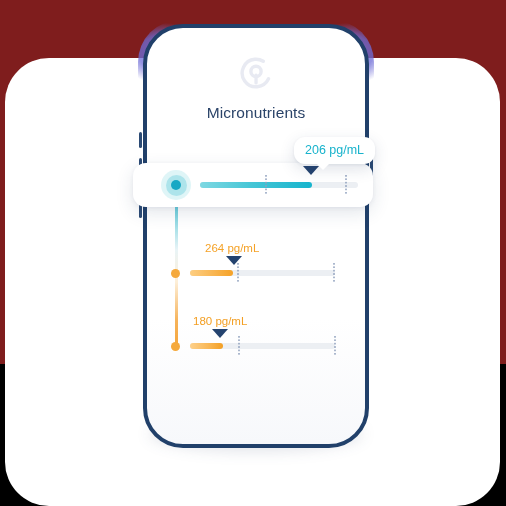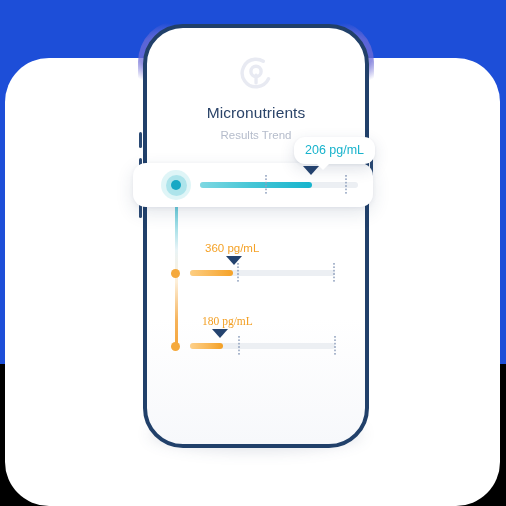--- a/index.html
+++ b/index.html
@@ -9,21 +9,21 @@
     width: 506px;
     height: 506px;
     overflow: hidden;
     font-family: "Liberation Sans", sans-serif;
   }
 
   #stage {
     position: relative;
     width: 506px;
     height: 364px;
-    background: #1d4ed8;
+    background: #7f1d1d;
   }
 
   
   .backdrop-card {
     position: absolute;
     left: 5px;
     top: 58px;
     width: 495px;
     height: 448px;
     background: #ffffff;
@@ -228,21 +228,20 @@
     <div class="phone-frame">
       <div class="screen">
 
         <svg class="brand-logo" viewBox="0 0 34 34">
           <path d="M17 3.2 A13.8 13.8 0 1 1 16.99 3.2" fill="none" stroke="#e8eaf2" stroke-width="3.4" stroke-linecap="round" stroke-dasharray="66 24" transform="rotate(115 17 17)"></path>
           <circle cx="17" cy="15.4" r="5.1" fill="none" stroke="#e8eaf2" stroke-width="3.4"></circle>
           <rect x="15.4" y="17.6" width="3.3" height="11" rx="1.6" fill="#e8eaf2"></rect>
         </svg>
 
         <p class="app-title">Micronutrients</p>
-        <p class="app-subtitle">Results Trend</p>
       </div>
     </div>
 
     <div class="side-btn b1"></div>
     <div class="side-btn b2"></div>
     <div class="side-btn b3"></div>
     <div class="side-btn right"></div>
   </div>
 
   <div class="connector"></div>
@@ -262,23 +261,23 @@
   <div class="tooltip">
     <span>206 pg/mL</span>
   </div>
 
   <div class="dot-ring-orange" style="left:171px; top:269px;"></div>
   <div class="track" style="left:190px; top:270px; width:145px;"></div>
   <div class="fill orange-a" style="left:190px; top:270px; width:43px;"></div>
   <div class="marker" style="left:226px; top:256px;"></div>
   <div class="tick" style="left:237px; top:263px; height:19px;"></div>
   <div class="tick" style="left:333px; top:263px; height:19px;"></div>
-  <div class="value-label" style="left:205px; top:242px; color:#f5a227;">360 pg/mL</div>
+  <div class="value-label" style="left:205px; top:242px; color:#f5a227;">264 pg/mL</div>
 
   <div class="dot-ring-orange" style="left:171px; top:342px;"></div>
   <div class="track" style="left:190px; top:343px; width:145px;"></div>
   <div class="fill orange-b" style="left:190px; top:343px; width:33px;"></div>
   <div class="marker" style="left:212px; top:329px;"></div>
   <div class="tick" style="left:238px; top:336px; height:19px;"></div>
   <div class="tick" style="left:334px; top:336px; height:19px;"></div>
-  <div class="value-label" style="left:202px; top:315px; color:#f39f23;font-family:Liberation Serif, serif;">180 pg/mL</div>
+  <div class="value-label" style="left:193px; top:315px; color:#f39f23;">180 pg/mL</div>
 
 </div>
 
 </body></html>

